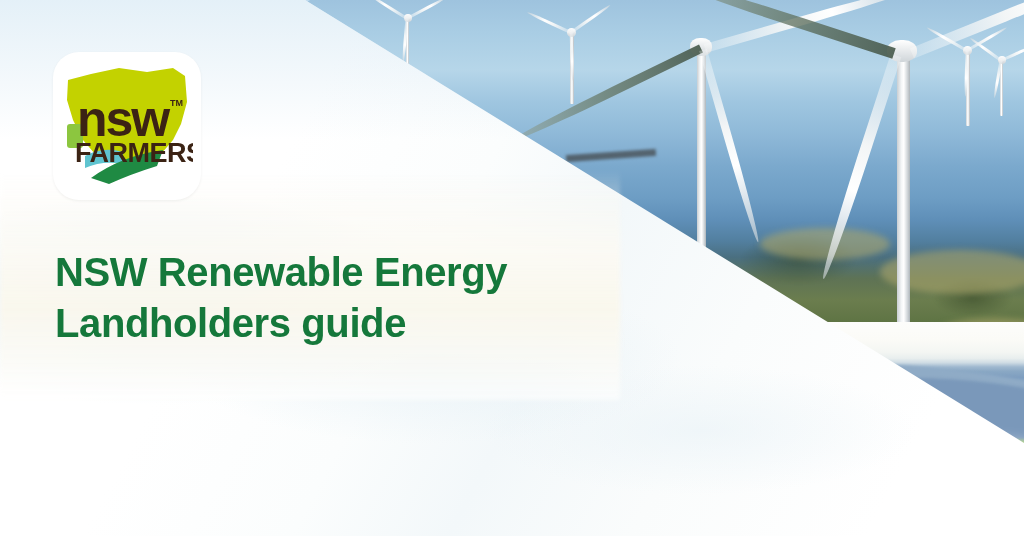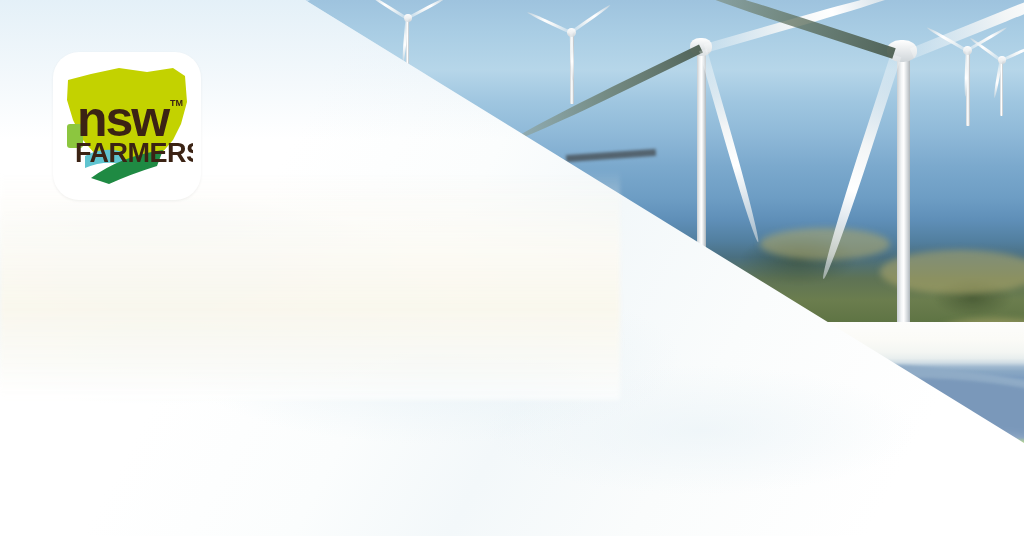--- a/index.html
+++ b/index.html
@@ -399,14 +399,16 @@
 
         <text x="16" y="74" font-family="Liberation Sans, sans-serif" font-size="50" font-weight="700" fill="#3b2314" letter-spacing="-2">nsw</text>
 
         <text x="109" y="44" font-family="Liberation Sans, sans-serif" font-size="9" font-weight="700" fill="#3b2314">TM</text>
 
         <text x="14" y="100" font-family="Liberation Sans, sans-serif" font-size="27" font-weight="700" fill="#3b2314" letter-spacing="-0.5">FARMERS</text>
       </svg>
     </div>
   </div>
 
+  <h1 class="headline">NSW Renewable Energy
+Landholders guide</h1>
 
 </div>
 
 </body></html>

